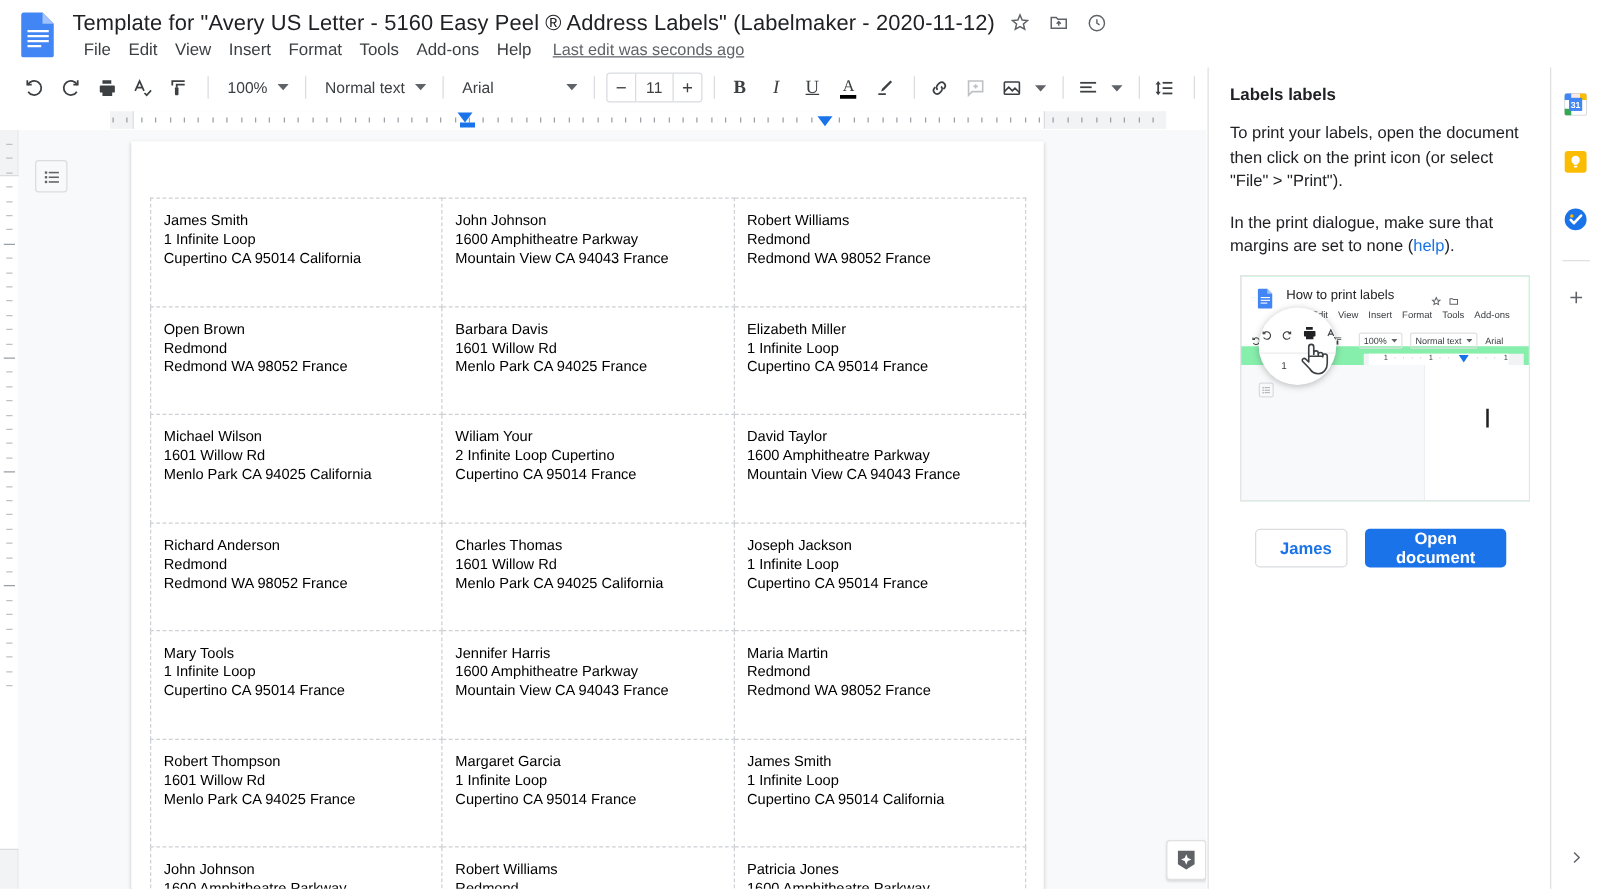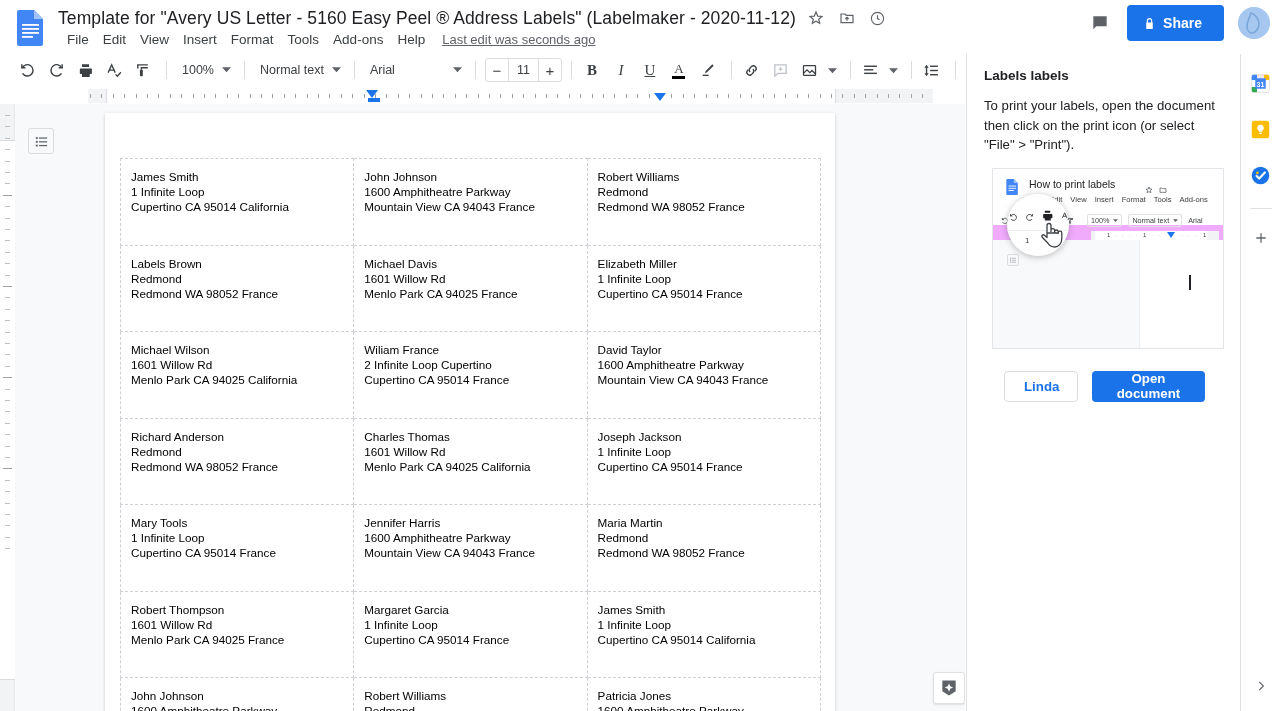--- a/index.html
+++ b/index.html
@@ -207,21 +207,21 @@
   .sb-subtitle { font-size: 14.5px; color: #202124; flex: 1; }
   .sb-more { cursor: pointer; color: #5f6368; display: flex; align-items: center; }
   .sb-body { padding: 14px 17px 0 17px; }
   .sb-h2 { font-size: 13.5px; font-weight: bold; color: #202124; margin-bottom: 13px; }
   .sb-p { font-size: 13.2px; line-height: 19.5px; color: #202124; margin-bottom: 13px; }
   .sb-link { color: #1a73e8; text-decoration: none; cursor: pointer; }
 
   
   .thumb {
     position: relative; margin: 4px 0 0 8px; width: 232px; height: 181px;
-    background: #f0abfc; border: 1px solid #e3e5e8; overflow: hidden;
+    background: #86efac; border: 1px solid #e3e5e8; overflow: hidden;
   }
   .th-top { position: absolute; left: 0; top: 0; width: 232px; height: 56px; background: #fff; }
   .th-logo {
     position: absolute; left: 12px; top: 8px; width: 15px; height: 19px;
   }
   .th-title {
     position: absolute; left: 36px; top: 9px; font-size: 10.5px; color: #202124;
     white-space: nowrap;
   }
   .th-ticon { position: absolute; top: 11px; color: #5f6368; }
@@ -361,39 +361,20 @@
     <span class="menu-item">Edit</span>
     <span class="menu-item">View</span>
     <span class="menu-item">Insert</span>
     <span class="menu-item">Format</span>
     <span class="menu-item">Tools</span>
     <span class="menu-item">Add-ons</span>
     <span class="menu-item">Help</span>
     <span class="lastedit">Last edit was seconds ago</span>
   </div>
 
-  <div class="topright">
-    <div class="comment-btn">
-      <svg width="20" height="20" viewBox="0 0 24 24" fill="currentColor">
-        <path d="M4 4h16v12H7.5L4 19.5V4z"></path>
-      </svg>
-    </div>
-    <button class="share-btn">
-      <svg width="13" height="13" viewBox="0 0 24 24" fill="#fff">
-        <path d="M12 2a5 5 0 0 0-5 5v3H6v12h12V10h-1V7a5 5 0 0 0-5-5zm0 2a3 3 0 0 1 3 3v3H9V7a3 3 0 0 1 3-3z"></path>
-      </svg>
-      <span>Share</span>
-    </button>
-    <div class="avatar">
-      <svg width="32" height="32" viewBox="0 0 32 32">
-        <circle cx="16" cy="16" r="16" fill="#a6c8f0"></circle>
-        <path d="M13 6c4 1 8 6 8 11s-4 9-7 9-5-3-5-7 2-7 4-13z" fill="none" stroke="#7aa7d9" stroke-width="1.6"></path>
-      </svg>
-    </div>
-  </div>
 </div>
 
 <div class="toolbar">
   <div class="tb-btn">
     <svg width="17" height="17" viewBox="0 0 24 24" fill="none" stroke="currentColor" stroke-width="2">
       <path d="M9 8H4V3"></path>
         <path d="M4.5 8.5A8 8 0 1 1 5 16"></path>
     </svg>
   </div>
   <div class="tb-btn">
@@ -722,43 +703,43 @@
               <div class="lbl-line">Mountain View CA 94043  France</div>
             </td>
             <td>
               <div class="lbl-line">Robert Williams</div>
               <div class="lbl-line">Redmond</div>
               <div class="lbl-line">Redmond WA 98052  France</div>
             </td>
           </tr>
           <tr>
             <td>
-              <div class="lbl-line">Labels Brown</div>
+              <div class="lbl-line">Open Brown</div>
               <div class="lbl-line">Redmond</div>
               <div class="lbl-line">Redmond WA 98052  France</div>
             </td>
             <td>
-              <div class="lbl-line">Michael Davis</div>
+              <div class="lbl-line">Barbara Davis</div>
               <div class="lbl-line">1601 Willow Rd</div>
               <div class="lbl-line">Menlo Park CA 94025  France</div>
             </td>
             <td>
               <div class="lbl-line">Elizabeth Miller</div>
               <div class="lbl-line">1 Infinite Loop</div>
               <div class="lbl-line">Cupertino CA 95014  France</div>
             </td>
           </tr>
           <tr>
             <td>
               <div class="lbl-line">Michael Wilson</div>
               <div class="lbl-line">1601 Willow Rd</div>
               <div class="lbl-line">Menlo Park CA 94025  California</div>
             </td>
             <td>
-              <div class="lbl-line">Wiliam France</div>
+              <div class="lbl-line">Wiliam Your</div>
               <div class="lbl-line">2 Infinite Loop Cupertino</div>
               <div class="lbl-line">Cupertino CA 95014  France</div>
             </td>
             <td>
               <div class="lbl-line">David Taylor</div>
               <div class="lbl-line">1600 Amphitheatre Parkway</div>
               <div class="lbl-line">Mountain View CA 94043  France</div>
             </td>
           </tr>
           <tr>
@@ -838,20 +819,23 @@
   </div>
 </div>
 
 <div class="sidebar">
 
 
 
   <div class="sb-body">
     <div class="sb-h2">Labels labels</div>
     <div class="sb-p">To print your labels, open the document then click on the print icon (or select "File" &gt; "Print").</div>
+    <div class="sb-p">
+      <span>In the print dialogue, make sure that margins are set to none (</span><a class="sb-link">help</a><span>).</span>
+    </div>
 
     <div class="thumb">
       <div class="th-top">
         <div class="th-logo">
           <svg width="15" height="19" viewBox="0 0 34 38">
             <path d="M5 2h15l9 9v25a2 2 0 0 1-2 2H5a2 2 0 0 1-2-2V4a2 2 0 0 1 2-2z" fill="#4285f4"></path>
             <path d="M20 2l9 9h-9V2z" fill="#a1c2fa"></path>
             <rect x="8" y="17" width="17" height="2" fill="#fff"></rect>
             <rect x="8" y="22" width="17" height="2" fill="#fff"></rect>
             <rect x="8" y="27" width="12" height="2" fill="#fff"></rect>
@@ -981,21 +965,21 @@
           <div class="th-cursor">
             <svg width="24" height="30" viewBox="0 0 24 30">
               <path d="M7 13V5.5a2 2 0 1 1 4 0V12m0-1.5a1.8 1.8 0 1 1 3.6 0V13m0-1.2a1.8 1.8 0 1 1 3.6 0V14m0-1a1.8 1.8 0 1 1 3.6 0v5.5c0 4.5-2.8 8.5-7 8.5-3.6 0-5.6-1.6-7-4L2 17c-.8-1.4 1-3 2.5-1.8L7 17.5V13z" fill="#fff" stroke="#3c4043" stroke-width="1.3" stroke-linejoin="round"></path>
             </svg>
           </div>
         </div>
       </div>
     </div>
 
     <div class="sb-btns">
-      <button class="btn-outline">Linda</button>
+      <button class="btn-outline">James</button>
       <button class="btn-primary">Open document</button>
     </div>
   </div>
 </div>
 
 <div class="rail">
   <div class="rail-icon">
     <svg width="21" height="21" viewBox="0 0 24 24">
       <rect x="2" y="2" width="20" height="20" rx="2" fill="#fff" stroke="#dadce0"></rect>
       <path d="M2 4a2 2 0 0 1 2-2h4v6H2V4z" fill="#4285f4"></path>

